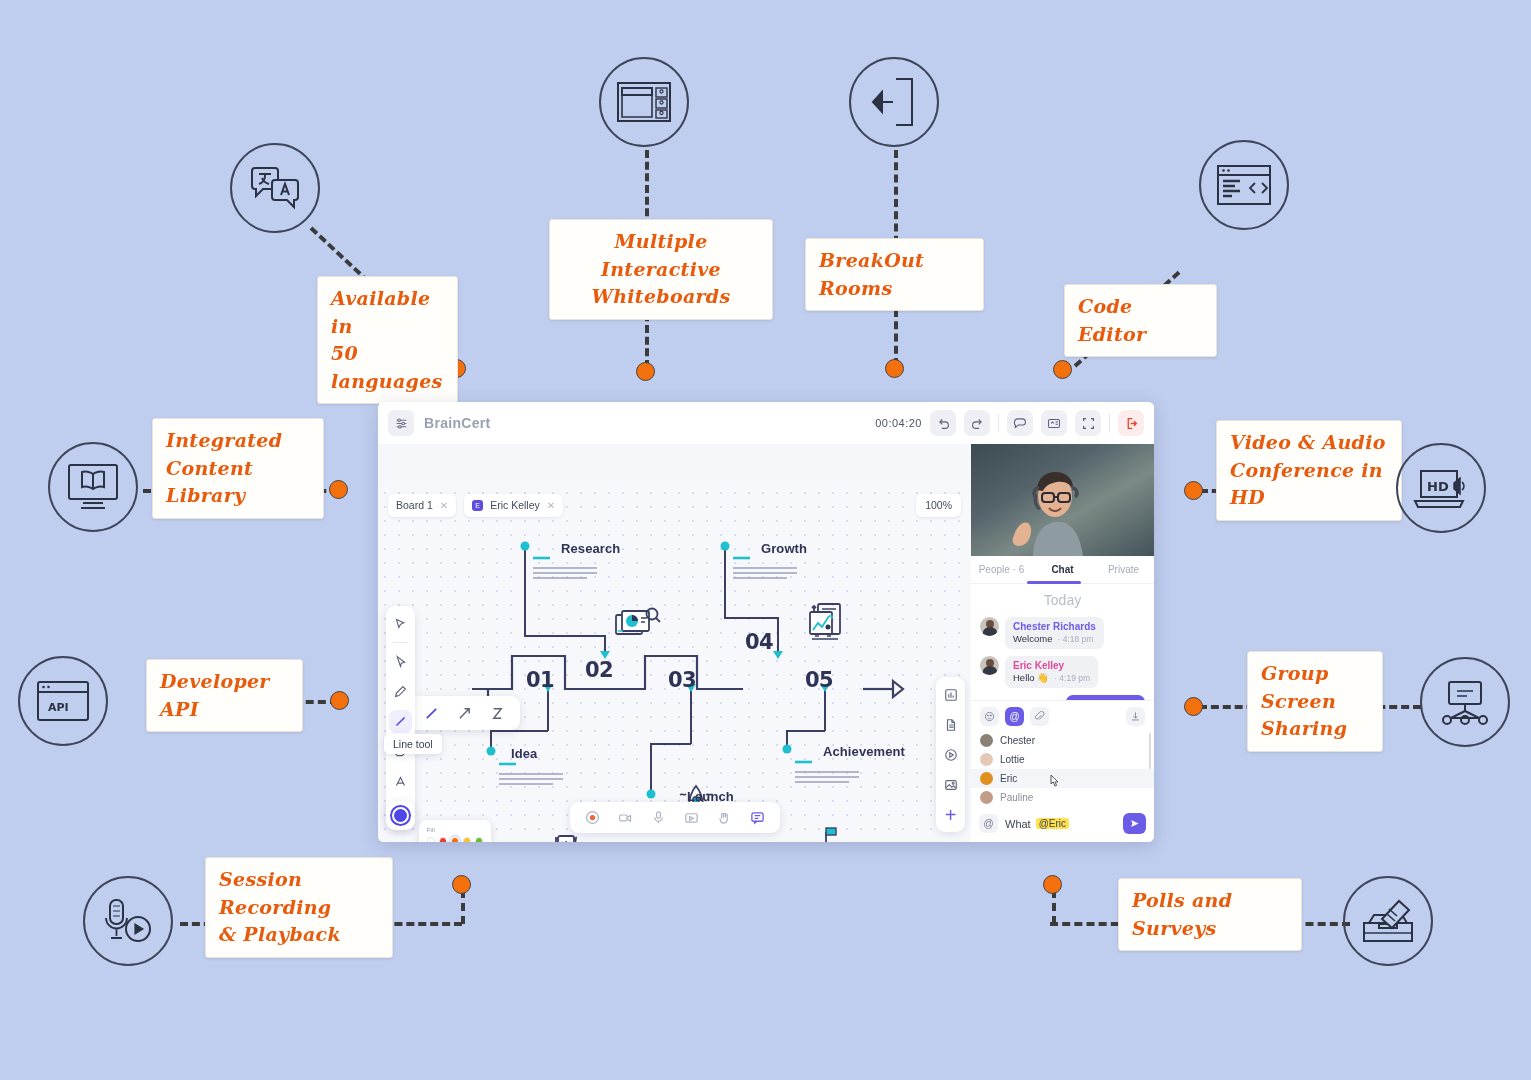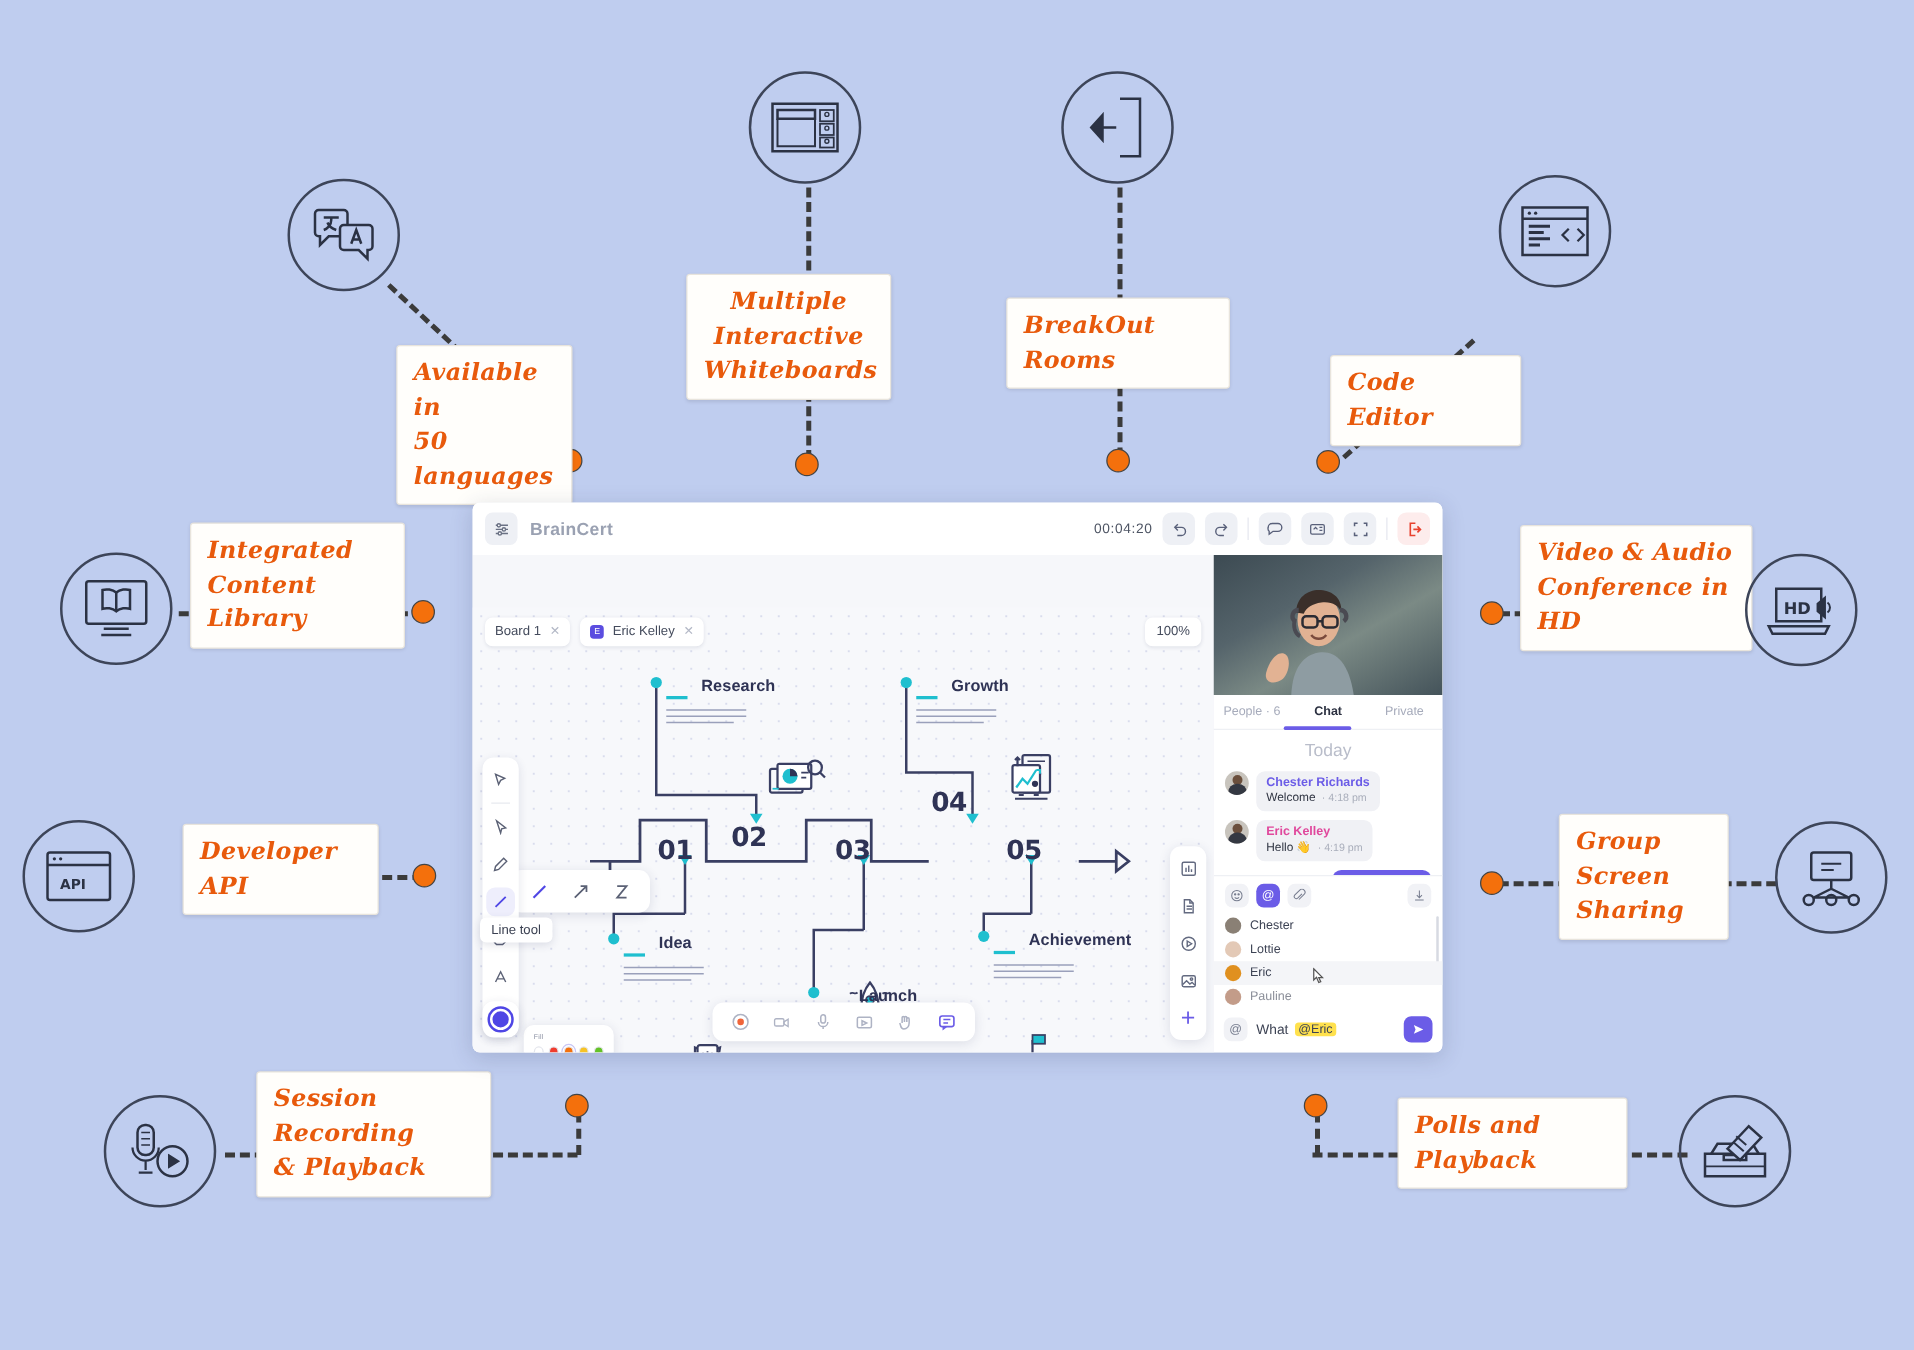--- a/index.html
+++ b/index.html
@@ -320,34 +320,34 @@
   <div class="dash-h" style="left:180px; top:922px; width:282px;"></div>
   <div class="dash-v" style="left:461px; top:890px; height:34px;"></div>
   <div class="dot" style="left:452px; top:875px;"></div>
 
   <div class="dash-h" style="left:1050px; top:922px; width:300px;"></div>
   <div class="dash-v" style="left:1052px; top:890px; height:34px;"></div>
   <div class="dot" style="left:1043px; top:875px;"></div>
 
   <div class="callout" style="left:317px; top:276px; width:141px;">Available in
 50 languages</div>
-  <div class="callout center" style="left:549px; top:219px; width:164px;">Multiple Interactive
+  <div class="callout center" style="left:549px; top:219px; width:224px;">Multiple Interactive
 Whiteboards</div>
   <div class="callout" style="left:805px; top:238px; width:179px;">BreakOut Rooms</div>
   <div class="callout" style="left:1064px; top:284px; width:153px;">Code Editor</div>
   <div class="callout" style="left:152px; top:418px; width:172px;">Integrated Content
 Library</div>
   <div class="callout" style="left:1216px; top:420px; width:186px;">Video &amp; Audio
 Conference in HD</div>
   <div class="callout" style="left:146px; top:659px; width:157px;">Developer API</div>
   <div class="callout" style="left:1247px; top:651px; width:136px;">Group Screen
 Sharing</div>
   <div class="callout" style="left:205px; top:857px; width:188px;">Session Recording
 &amp; Playback</div>
-  <div class="callout" style="left:1118px; top:878px; width:184px;">Polls and Playback</div>
+  <div class="callout" style="left:1118px; top:878px; width:184px;">Polls and Surveys</div>
 
   <div class="fcircle" style="left:230px;top:143px;width:90px;height:90px;">
     <svg width="54" height="50" viewBox="0 0 54 50" fill="none" stroke="#2b3244" stroke-width="2">
       <path d="M4 8a3 3 0 013-3h20a3 3 0 013 3v15a3 3 0 01-3 3H15l-7 7v-7H7a3 3 0 01-3-3z"></path>
       <path d="M11 11h12M17 11v2c0 4-3 7-6 8M14 15c1 3 4 5 7 6"></path>
       <path d="M24 20a3 3 0 013-3h20a3 3 0 013 3v14a3 3 0 01-3 3h-1v7l-7-7H27a3 3 0 01-3-3z" fill="#bfcdef"></path>
       <path d="M33 32l4-11 4 11M34.5 28.5h5"></path>
     </svg>
   </div>
   <div class="fcircle" style="left:599px;top:57px;width:90px;height:90px;">
@@ -598,21 +598,21 @@
           </svg>
 
           <div class="flow-num" style="left:148px;top:182px;">01</div>
           <div class="flow-num" style="left:207px;top:172px;">02</div>
           <div class="flow-num" style="left:290px;top:182px;">03</div>
           <div class="flow-num" style="left:367px;top:144px;">04</div>
           <div class="flow-num" style="left:427px;top:182px;">05</div>
 
           <div class="flow-lbl" style="left:155px;top:55px;">Research</div>
           <div class="flow-lbl" style="left:355px;top:55px;">Growth</div>
-          <div class="flow-lbl" style="left:121px;top:260px;">Idea</div>
+          <div class="flow-lbl" style="left:105px;top:260px;">Idea</div>
           <div class="flow-lbl" style="left:281px;top:303px;">Launch</div>
           <div class="flow-lbl" style="left:417px;top:258px;">Achievement</div>
 
           <div class="rail">
             <div class="rail-btn">
               <svg width="13" height="13" viewBox="0 0 16 16" fill="none" stroke="currentColor" stroke-width="1.4">
                 <path d="M3 3l3 10 2-4 4-2z"></path>
                 </svg>
             </div>
             <div class="rail-div"></div>

